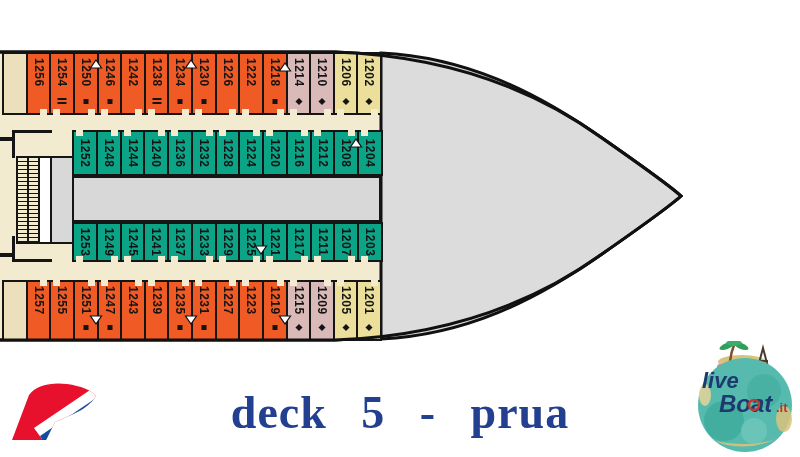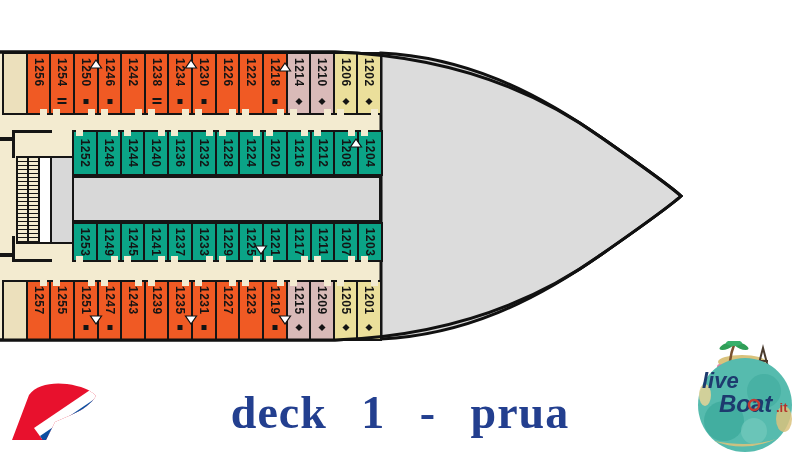--- a/index.html
+++ b/index.html
@@ -324,21 +324,21 @@
 <path d="M96 60 L101.5 68 L90.5 68 Z" fill="#ffffff" stroke="#111111" stroke-width="1.2"></path>
     <path d="M191 60 L196.5 68 L185.5 68 Z" fill="#ffffff" stroke="#111111" stroke-width="1.2"></path>
     <path d="M285 63 L290.5 71 L279.5 71 Z" fill="#ffffff" stroke="#111111" stroke-width="1.2"></path>
     <path d="M356 139 L361.5 147 L350.5 147 Z" fill="#ffffff" stroke="#111111" stroke-width="1.2"></path>
     <path d="M255.5 246 L266.5 246 L261 254 Z" fill="#ffffff" stroke="#111111" stroke-width="1.2"></path>
     <path d="M90.5 316 L101.5 316 L96 324 Z" fill="#ffffff" stroke="#111111" stroke-width="1.2"></path>
     <path d="M185.5 316 L196.5 316 L191 324 Z" fill="#ffffff" stroke="#111111" stroke-width="1.2"></path>
     <path d="M279.5 316 L290.5 316 L285 324 Z" fill="#ffffff" stroke="#111111" stroke-width="1.2"></path>
   </svg>
 
-<div id="title">deck 1 - prua</div>
+<div id="title">deck 5 - prua</div>
 
 <svg id="carnival-logo" width="88" height="60" viewBox="0 0 88 60">
   <defs>
     <clipPath id="cf">
       <path d="M2 58 L19 13 C26 3 42 0 57 2 C71 4 81 8 86 14 C82 21 73 28 61 33 L45 40 L36 58 Z"></path>
     </clipPath>
   </defs>
   <g clip-path="url(#cf)">
     <rect x="0" y="0" width="88" height="60" fill="#e8112d"></rect>
     <path d="M24 46 L86 4 L94 15 L32 57 Z" fill="#ffffff"></path>

